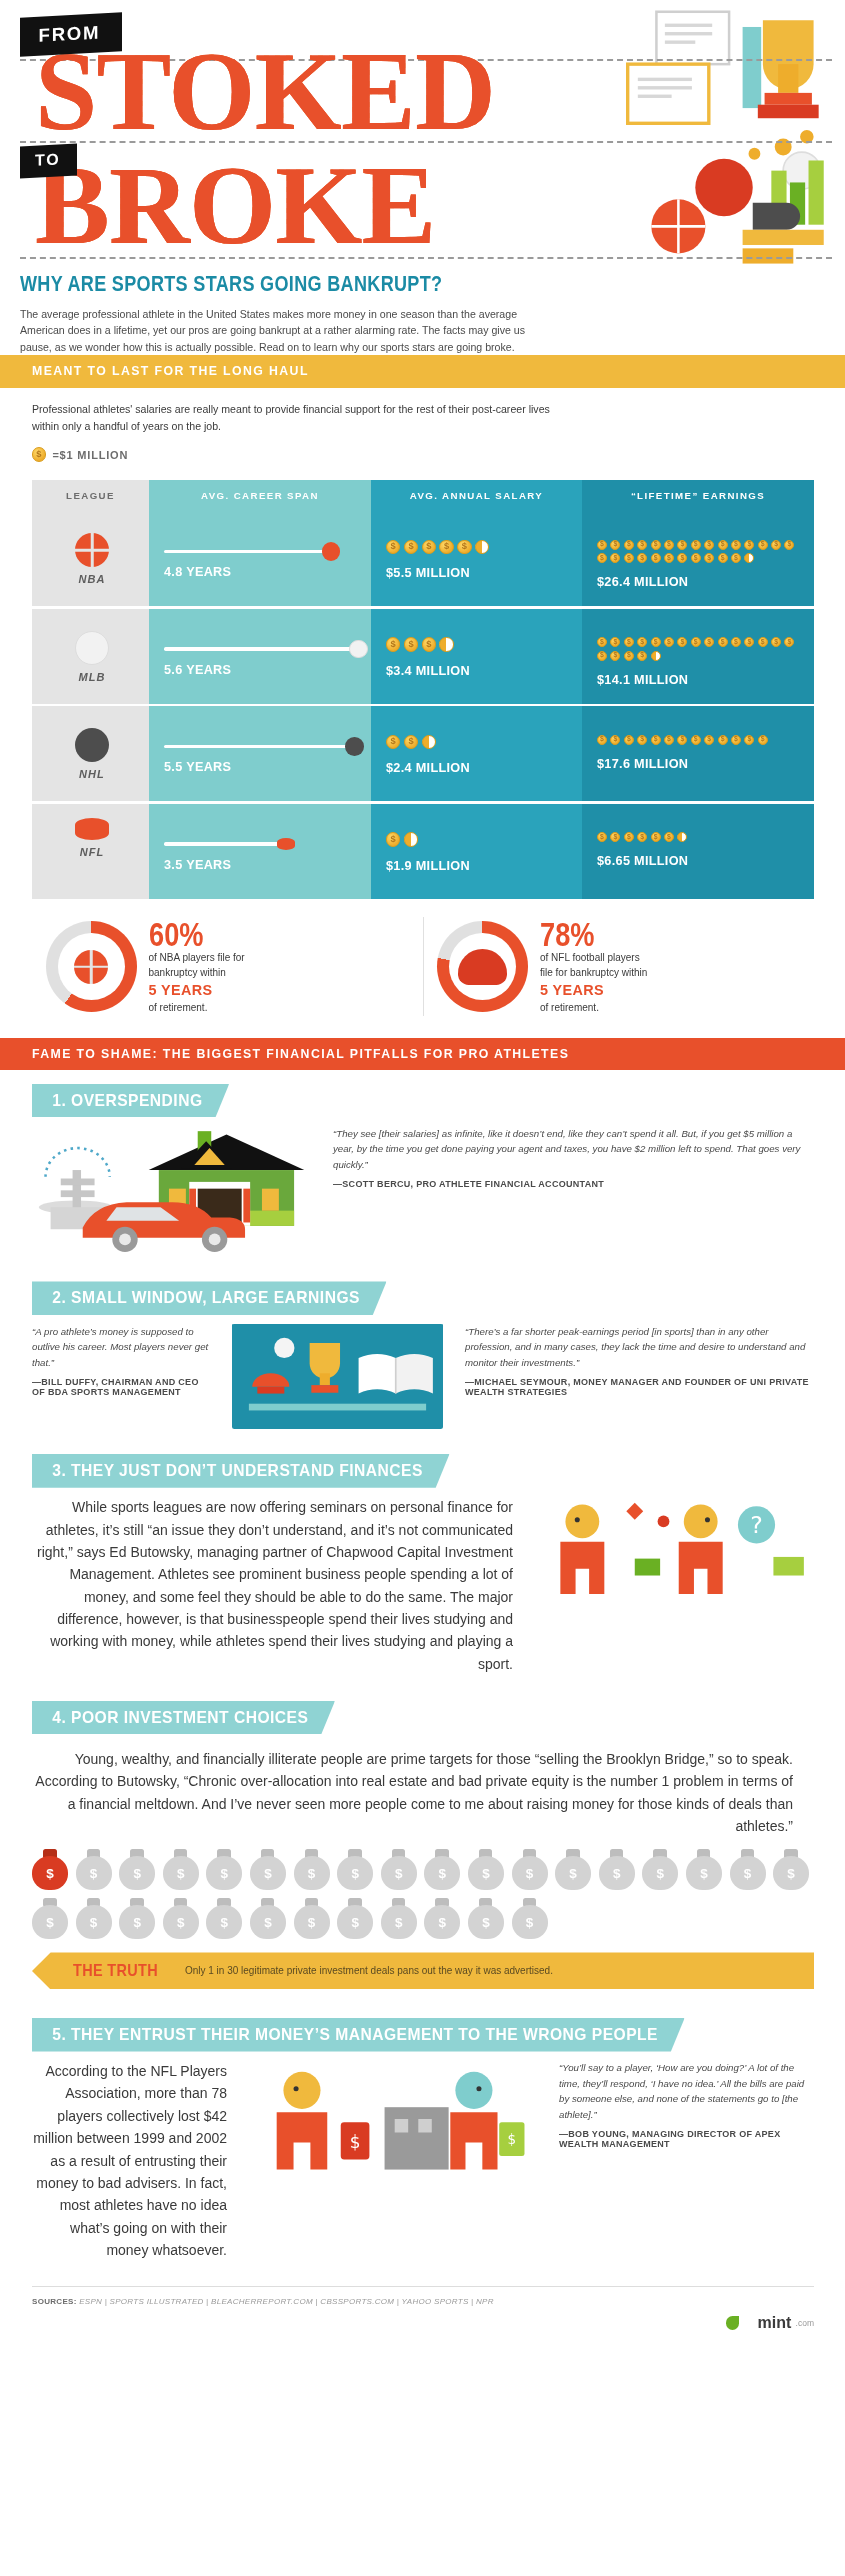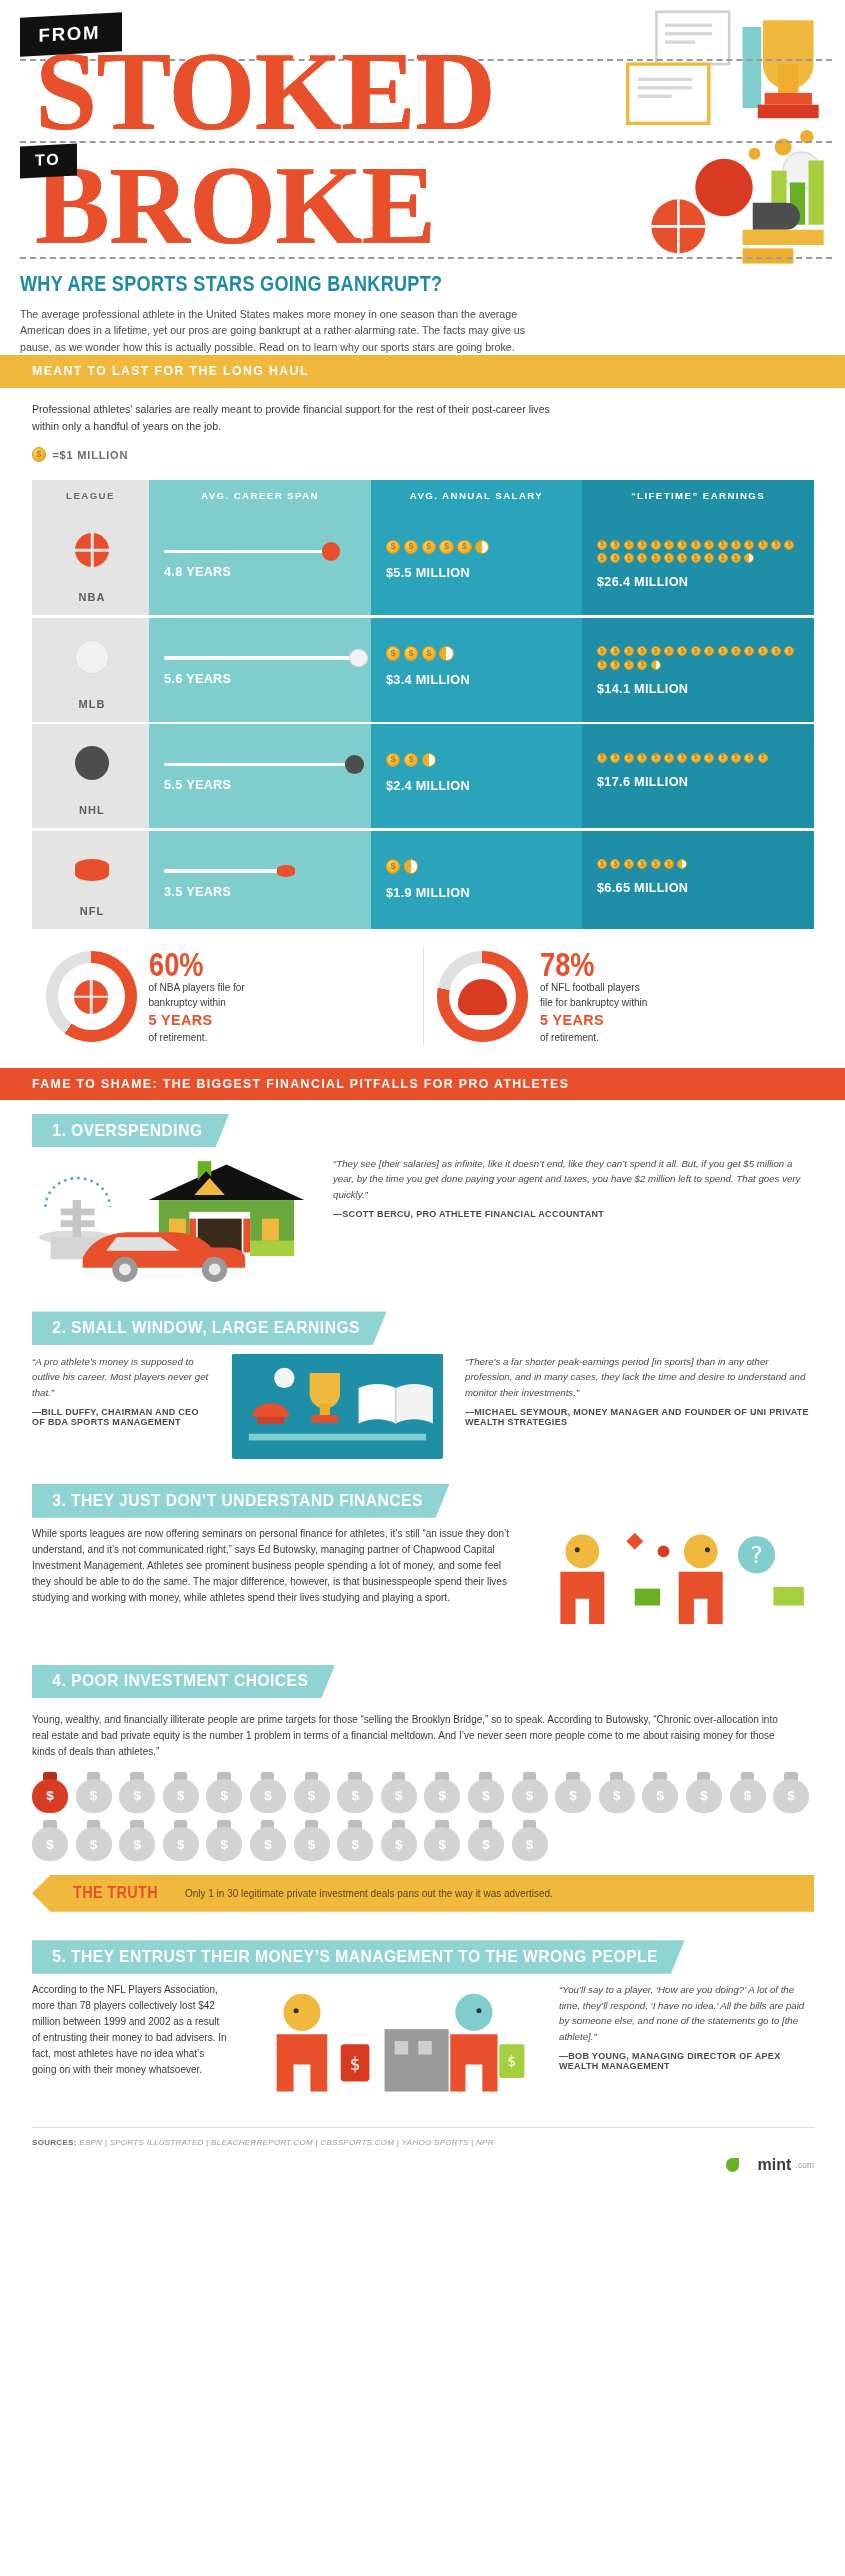--- a/index.html
+++ b/index.html
@@ -68,21 +68,21 @@
   th.c-span   { background:#7fcdcd; color:#fff; width:222px; }
   th.c-sal    { background:#2aa3bb; color:#fff; width:211px; }
   th.c-life   { background:#1f8fa8; color:#fff; }
   td { vertical-align:top; padding:0; }
   td.c-league { background:#e4e4e4; text-align:center; }
   td.c-span   { background:#7fcdcd; }
   td.c-sal    { background:#2aa3bb; }
   td.c-life   { background:#1f8fa8; }
   .cellbox { padding:13.5px 12px 12px 15px; min-height:95px; position:relative; }
   .cellval { color:#fff; font-weight:bold; font-size:12.7px; margin-top:12px; letter-spacing:0.3px;}
-  .lgname { font-weight:bold; font-size:11px; color:#5d5d5d; letter-spacing:1.1px; margin-top:24px; }
+  .lgname { font-weight:bold; font-size:11px; color:#5d5d5d; letter-spacing:1.1px; margin-top:6px;font-style:italic; }
   .spanbar { height:3.4px; background:#fff; border-radius:1.7px; margin-top:25px; position:relative; }
   .spanbar .knob { position:absolute; top:-7.6px; right:-8.5px; width:18.6px; height:18.6px; border-radius:50%; }
   .coins-row { display:flex; flex-wrap:wrap; gap:3.4px; max-width:182px; margin-top:15px;}
   .coins-row.life { max-width:254px; }
   .rowsep { height:2.5px; background:#fff; }
 
   .ico { width:34px; height:34px; margin:0 auto; }
   .ico.bball { border-radius:50%; background:#e8502b; position:relative; }
   .ico.bball::before{content:"";position:absolute;left:50%;top:0;width:2.5px;height:100%;background:#e4e4e4;transform:translateX(-50%);}
   .ico.bball::after{content:"";position:absolute;top:50%;left:0;width:100%;height:2.5px;background:#e4e4e4;transform:translateY(-50%);}
@@ -110,21 +110,21 @@
   .numbar {
     display:inline-block; background:#8fd3d3; color:#fff; font-weight:bold;
     font-family:"Liberation Sans Narrow","Liberation Sans",sans-serif;
     font-size:17px; letter-spacing:0.5px; padding:6.8px 29px 6.8px 22px; margin:13.5px 0 0 32px;
     transform:scaleX(.92); transform-origin:left center;
     clip-path:polygon(0 0, 100% 0, calc(100% - 15px) 100%, 0 100%);
   }
   .quote { font-style:italic; font-size:9.7px; line-height:1.6; color:#4a4a4a; }
   .attrib { font-weight:bold; font-style:normal; font-size:9px; letter-spacing:0.3px;
             color:#4a4a4a; margin-top:6.8px; }
-  .body-txt { font-size:10px; line-height:1.6; }
+  .body-txt { font-size:14px; line-height:1.6;text-align:right; }
   .two-col { display:flex; gap:22px; padding:8.5px 32px 12px 32px; align-items:flex-start; }
 
   .truthbar { background:#f0b93d; margin:5px 32px 15px 32px; padding:8.5px 13.5px 8.5px 41px;
               position:relative; display:flex; align-items:center; gap:12px;
               clip-path:polygon(18.6px 0, 100% 0, 100% 100%, 18.6px 100%, 0 50%); }
   .truthlabel { color:#e8502b; font-weight:bold; font-size:17px; letter-spacing:0.4px;
                 font-family:"Liberation Sans Narrow","Liberation Sans",sans-serif; transform:scaleX(.85);
                 transform-origin:left center; white-space:nowrap; }
   .truthtxt { font-size:10px; color:#5a4a22; }
 
@@ -390,21 +390,21 @@
               </div>
               <div class="cellval">$17.6 MILLION</div>
             </div>
           </td>
         </tr>
         <tr>
           <td colspan="4" class="rowsep"></td>
         </tr>
         <tr>
           <td class="c-league">
-            <div class="cellbox" style="padding-top:22px;">
+            <div class="cellbox" style="padding-top:8px;">
               <div class="ico football"></div>
               <div class="lgname">NFL</div>
             </div>
           </td>
           <td class="c-span">
             <div class="cellbox">
               <div class="spanbar" style="width:63%;">
                 <span class="knob" style="background:#e8502b;border-radius:50% / 34%;height:12px;top:-4.2px;"></span>
               </div>
               <div class="cellval">3.5 YEARS</div>

